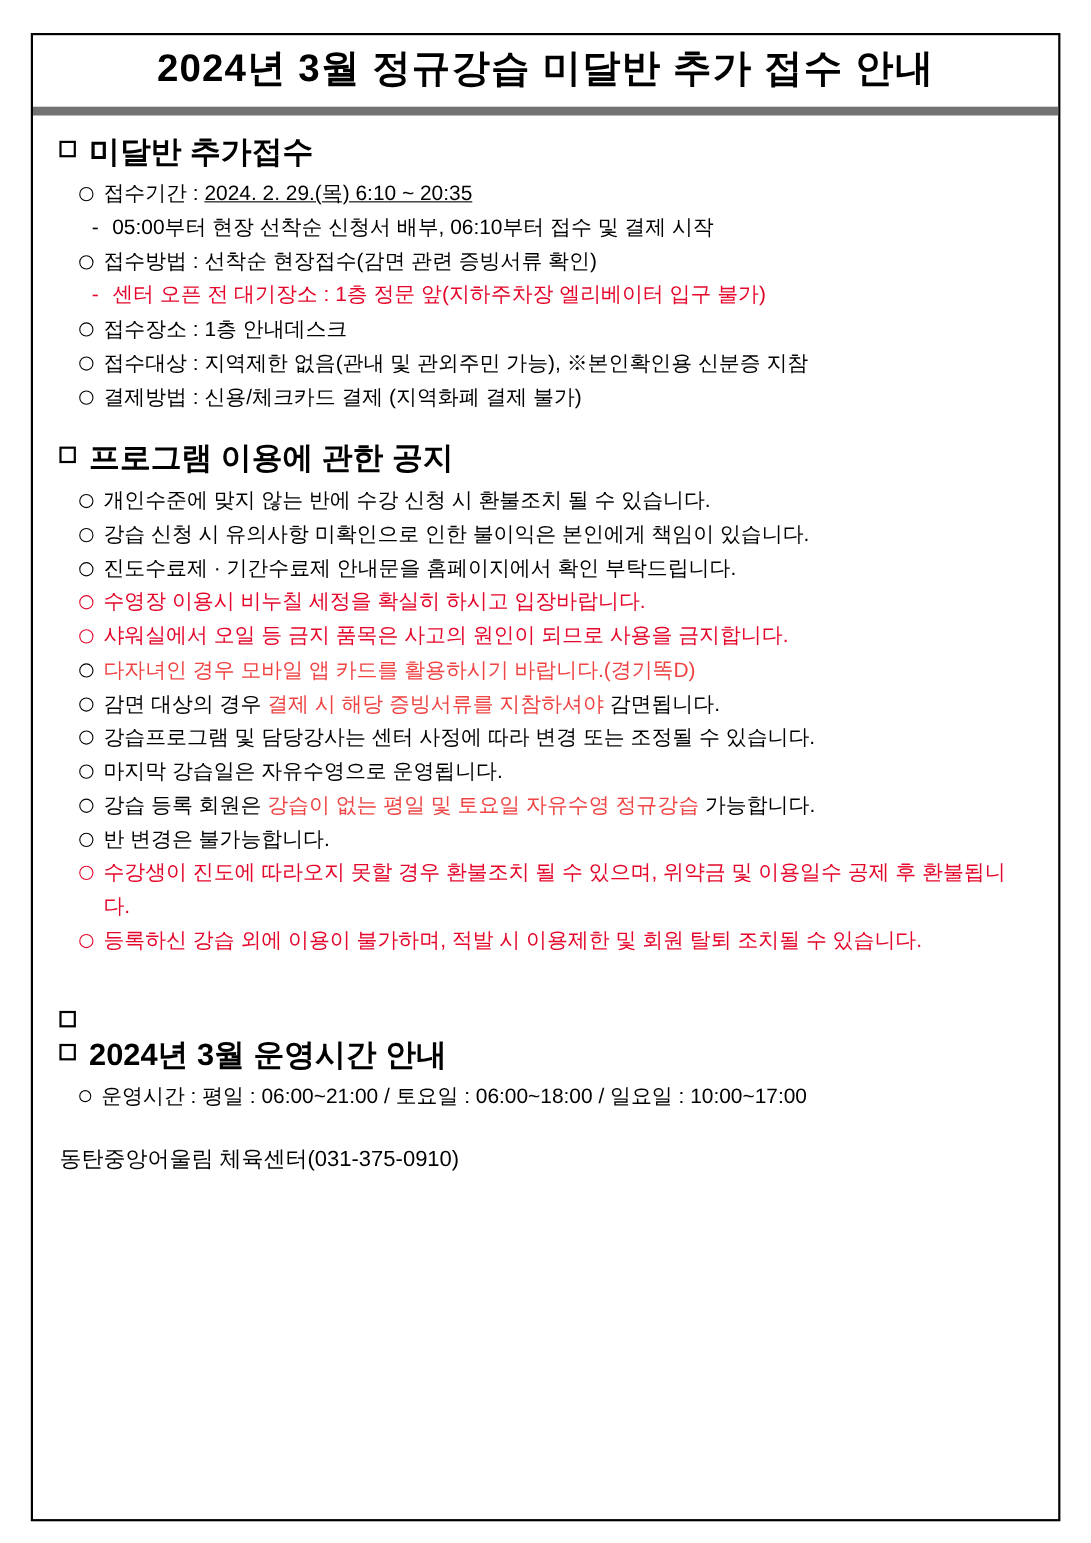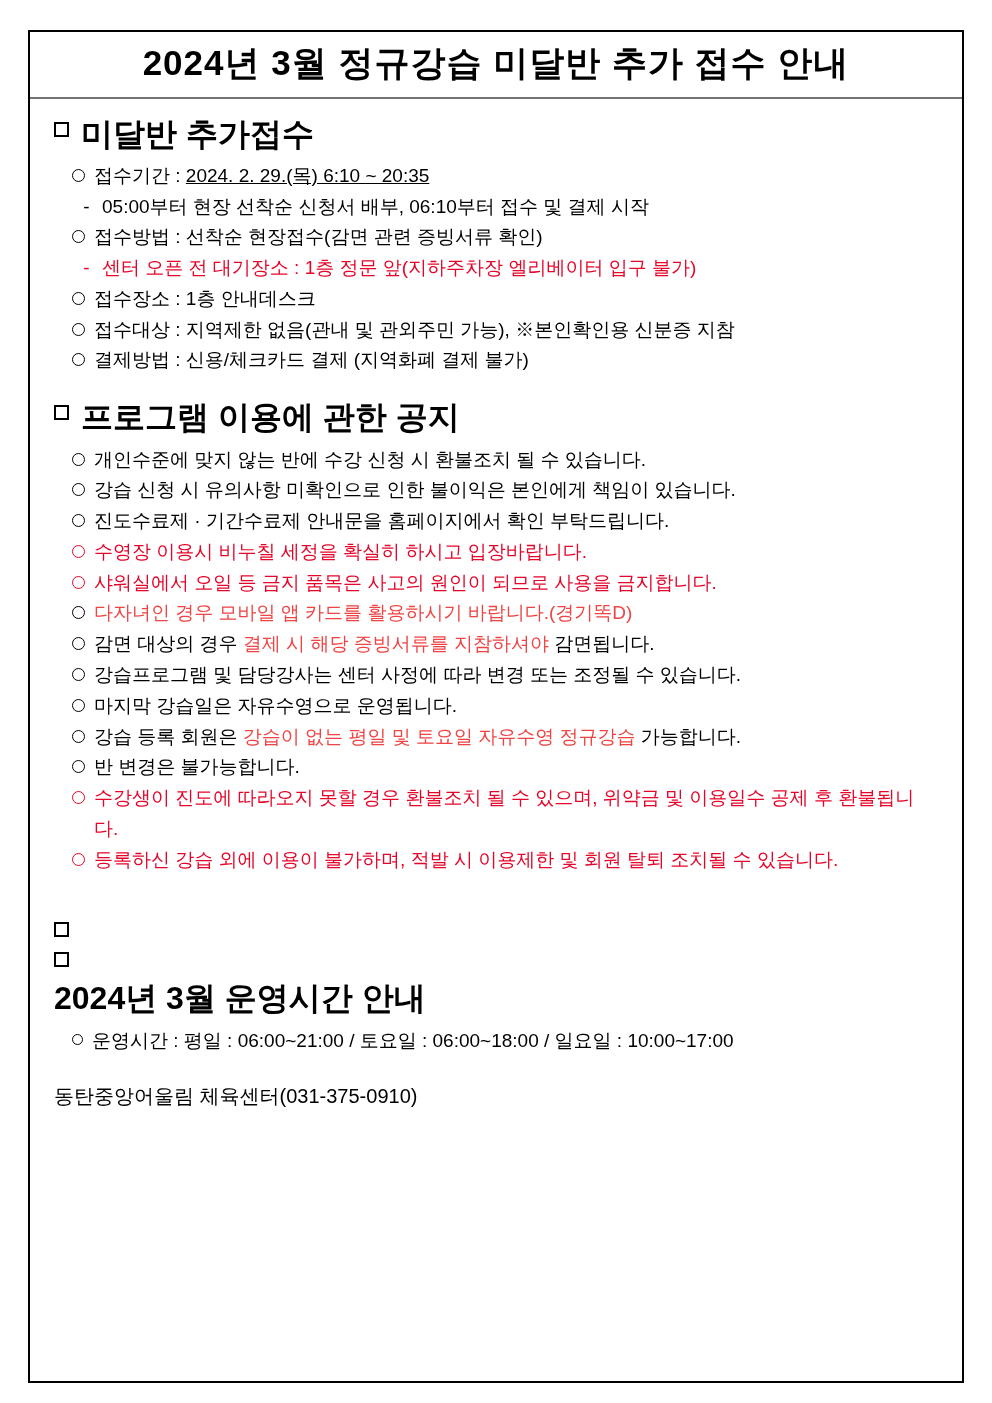--- a/index.html
+++ b/index.html
@@ -22,43 +22,43 @@
   }
   .outer-frame {
     border: 2px solid #000;
     box-sizing: border-box;
     width: 100%;
     height: 100%;
     padding: 0;
     position: relative;
   }
   .title-box {
-    border-bottom: 2px solid #737373;
+    border-bottom: 8px solid #737373;
     text-align: center;
     padding: 12px 0 14px 0;
   }
   .title-box .title {
     font-size: 35px;
     font-weight: bold;
     letter-spacing: 1px;
     line-height: 1.1;
   }
   .body-area {
     padding: 10px 24px 0 24px;
   }
   .section-head {
     display: flex;
     align-items: flex-start;
     gap: 12px;
-    font-size: 32px;
+    font-size: 28px;
     font-weight: bold;
     margin-top: 6px;
     margin-bottom: 8px;
   }
-  .section-head.tight { margin-top: 2px; flex-direction: column; }
+  .section-head.tight { margin-top: 2px; }
   .sq {
     display: inline-block;
     width: 15px;
     height: 15px;
     border: 2px solid #000;
     box-sizing: border-box;
     margin-top: 7px;
     flex: 0 0 auto;
   }
   ul.list {

